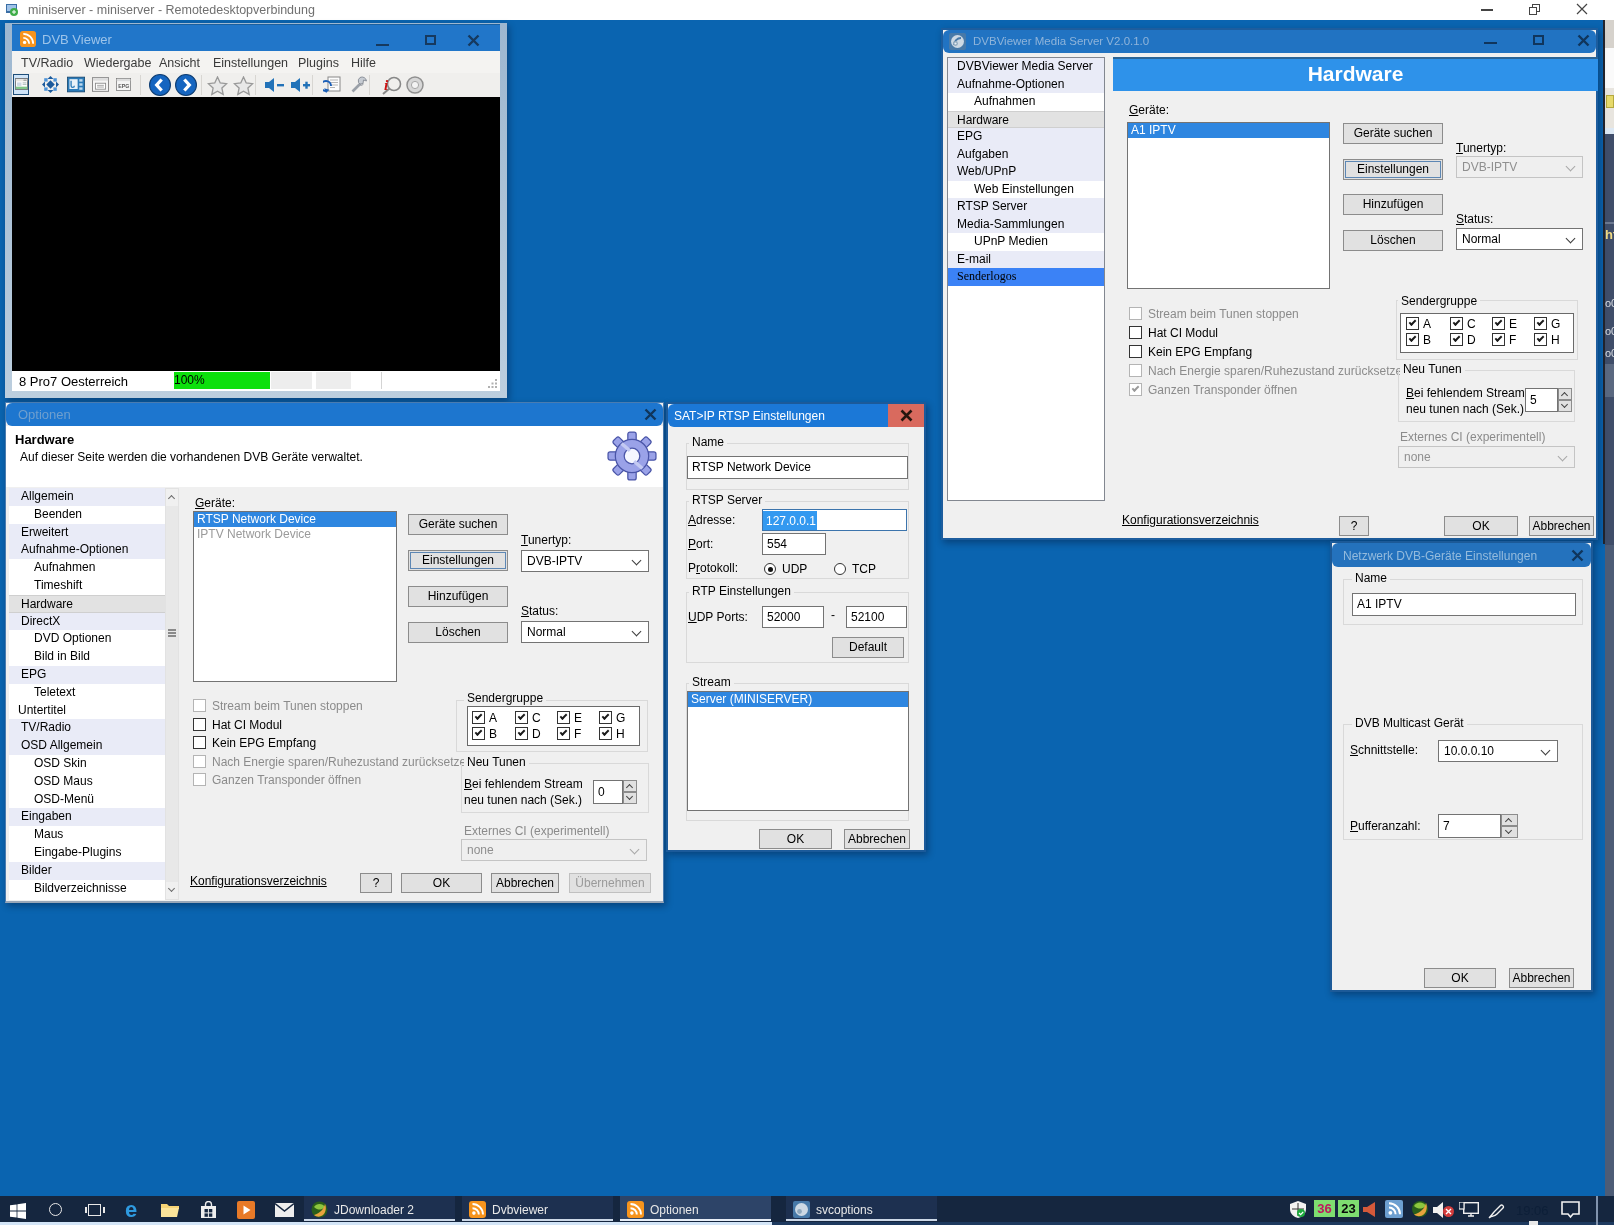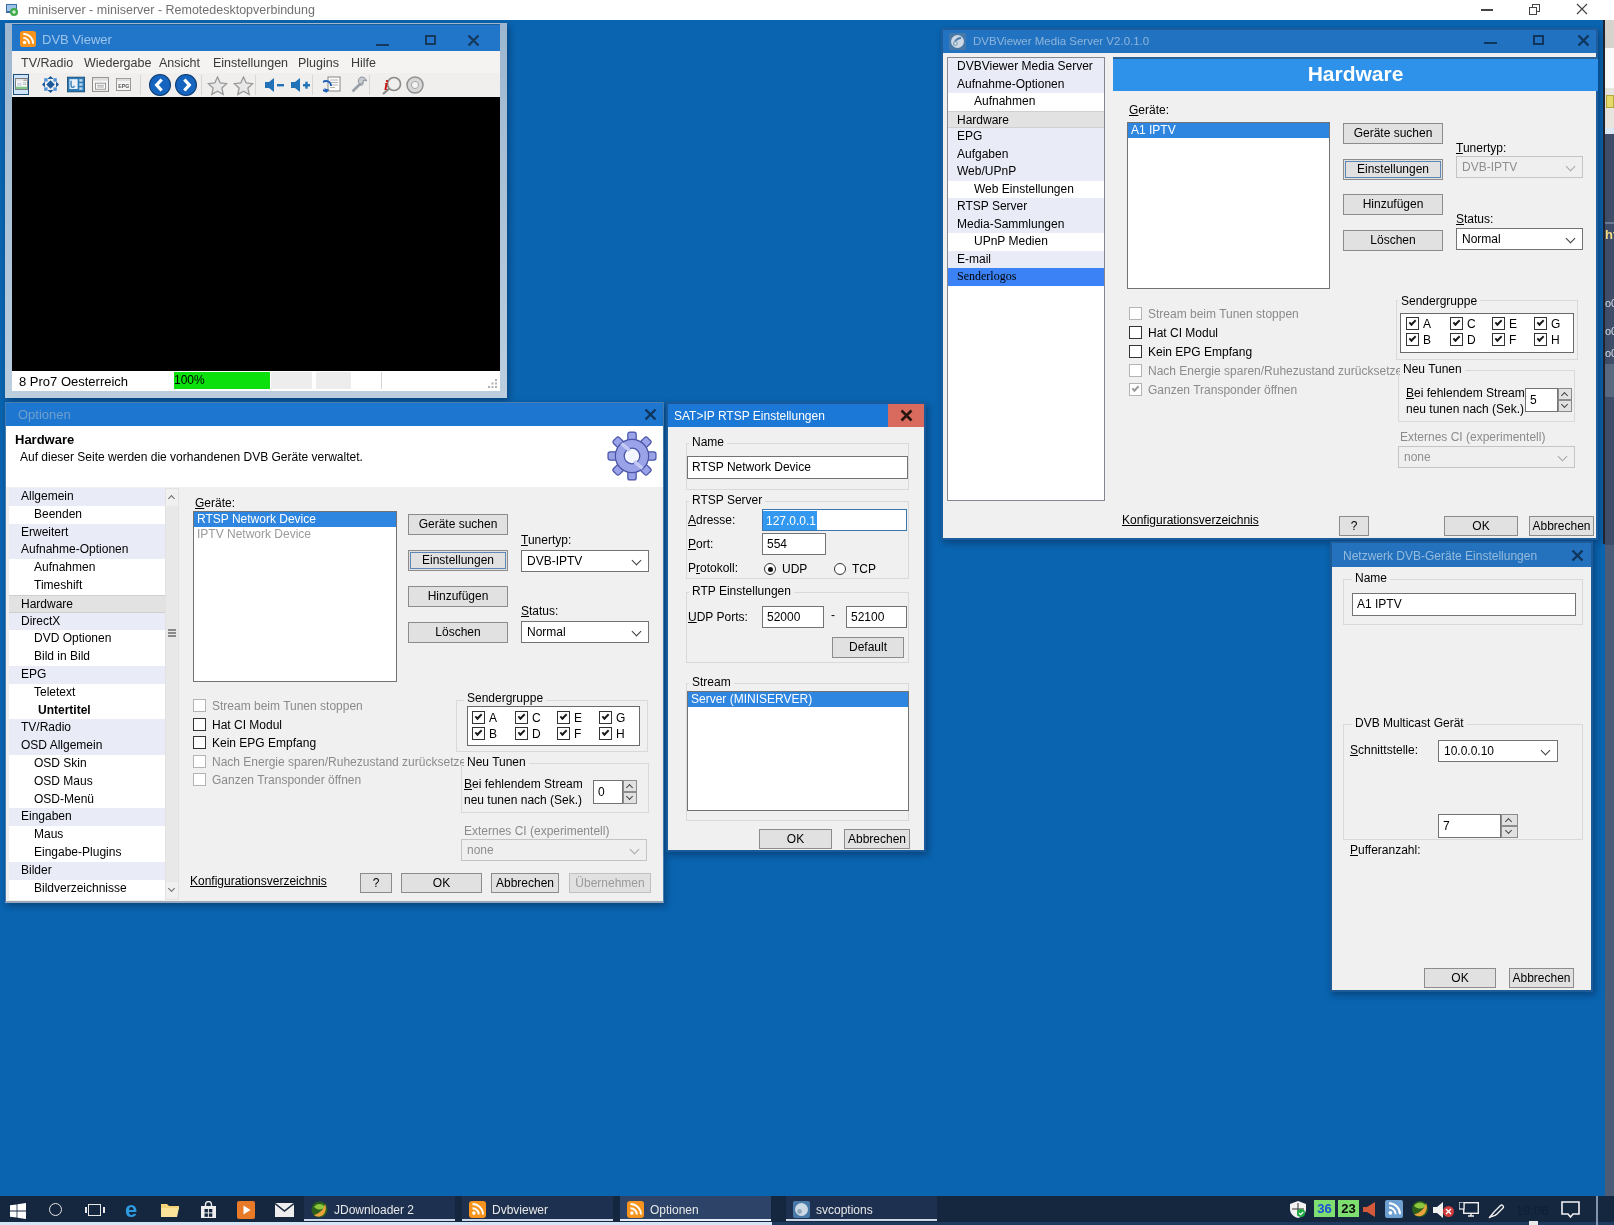--- a/index.html
+++ b/index.html
@@ -6,21 +6,21 @@
 html,body { width:1614px; height:1225px; overflow:hidden; }
 body { font-family:"Liberation Sans", sans-serif; font-size:12px; color:#000; background:#0a64b0; position:relative; }
 .abs { position:absolute; }
 
 
 #rdpbar { position:absolute; left:0; top:0; width:1614px; height:20px; background:#fff; }
 #rdpbar .ttl { position:absolute; left:28px; top:3px; color:#707070; font-size:12.5px; }
 
 
 .win { position:absolute; box-shadow:2px 3px 7px rgba(0,0,20,0.33); }
-.tbar { position:absolute; left:0; top:0; right:0; color:#fff; font-size:13px; }
+.tbar { position:absolute; left:0; top:0; right:0; color:#fff; font-size:13px;border-radius:6px; }
 .btn { position:absolute; background:#e1e1e1; border:1px solid #8c8c8c; font-size:12px; color:#000; text-align:center; }
 .field { position:absolute; background:#fff; border:1px solid #737373; font-size:12px; padding-left:4px; }
 .combo { position:absolute; background:#fff; border:1px solid #737373; font-size:12px; padding-left:5px; }
 .combo .chev { position:absolute; right:8px; top:6px; width:7px; height:7px; border-right:1.6px solid #3c3c3c; border-bottom:1.6px solid #3c3c3c; transform:rotate(45deg); }
 .combo.dis { background:#efefef; border-color:#c4c4c4; color:#8f8f8f; }
 .combo.dis .chev { border-color:#a8a8a8; }
 .group { position:absolute; border:1px solid #d9d9d9; }
 .glabel { position:absolute; background:#f0f0f0; padding:0 3px; font-size:12px; }
 .cb { position:absolute; width:13px; height:13px; background:#fff; border:1px solid #333; }
 .cb.dis { border-color:#b4b4b4; }
@@ -360,21 +360,21 @@
       <div style="height:17.8px;line-height:17.8px;background:#e9ebf7;padding-left:12px;white-space:nowrap;overflow:hidden;">Erweitert</div>
       <div style="height:17.8px;line-height:17.8px;background:#e9ebf7;padding-left:12px;white-space:nowrap;overflow:hidden;">Aufnahme-Optionen</div>
       <div style="height:17.8px;line-height:17.8px;background:#fff;padding-left:25px;white-space:nowrap;overflow:hidden;">Aufnahmen</div>
       <div style="height:17.8px;line-height:17.8px;background:#fff;padding-left:25px;white-space:nowrap;overflow:hidden;">Timeshift</div>
       <div style="height:17.8px;line-height:17.8px;background:#e2e2e2;padding-left:12px;border-top:1px solid #cfcfcf;border-bottom:1px solid #cfcfcf;white-space:nowrap;overflow:hidden;">Hardware</div>
       <div style="height:17.8px;line-height:17.8px;background:#e9ebf7;padding-left:12px;white-space:nowrap;overflow:hidden;">DirectX</div>
       <div style="height:17.8px;line-height:17.8px;background:#fff;padding-left:25px;white-space:nowrap;overflow:hidden;">DVD Optionen</div>
       <div style="height:17.8px;line-height:17.8px;background:#fff;padding-left:25px;white-space:nowrap;overflow:hidden;">Bild in Bild</div>
       <div style="height:17.8px;line-height:17.8px;background:#e9ebf7;padding-left:12px;white-space:nowrap;overflow:hidden;">EPG</div>
       <div style="height:17.8px;line-height:17.8px;background:#fff;padding-left:25px;white-space:nowrap;overflow:hidden;">Teletext</div>
-      <div style="height:17.8px;line-height:17.8px;background:#fff;padding-left:29px;white-space:nowrap;overflow:hidden;font-weight:bold;">Untertitel</div>
+      <div style="height:17.8px;line-height:17.8px;background:#fff;padding-left:9px;white-space:nowrap;overflow:hidden;">Untertitel</div>
       <div style="height:17.8px;line-height:17.8px;background:#e9ebf7;padding-left:12px;white-space:nowrap;overflow:hidden;">TV/Radio</div>
       <div style="height:17.8px;line-height:17.8px;background:#e9ebf7;padding-left:12px;white-space:nowrap;overflow:hidden;">OSD Allgemein</div>
       <div style="height:17.8px;line-height:17.8px;background:#fff;padding-left:25px;white-space:nowrap;overflow:hidden;">OSD Skin</div>
       <div style="height:17.8px;line-height:17.8px;background:#fff;padding-left:25px;white-space:nowrap;overflow:hidden;">OSD Maus</div>
       <div style="height:17.8px;line-height:17.8px;background:#fff;padding-left:25px;white-space:nowrap;overflow:hidden;">OSD-Menü</div>
       <div style="height:17.8px;line-height:17.8px;background:#e9ebf7;padding-left:12px;white-space:nowrap;overflow:hidden;">Eingaben</div>
       <div style="height:17.8px;line-height:17.8px;background:#fff;padding-left:25px;white-space:nowrap;overflow:hidden;">Maus</div>
       <div style="height:17.8px;line-height:17.8px;background:#fff;padding-left:25px;white-space:nowrap;overflow:hidden;">Eingabe-Plugins</div>
       <div style="height:17.8px;line-height:17.8px;background:#e9ebf7;padding-left:12px;white-space:nowrap;overflow:hidden;">Bilder</div>
       <div style="height:17.8px;line-height:17.8px;background:#fff;padding-left:25px;white-space:nowrap;overflow:hidden;">Bildverzeichnisse</div>
@@ -517,21 +517,21 @@
         <path d="M1.5 1.5l10 10M11.5 1.5l-10 10" stroke="#10355c" stroke-width="2.4"></path>
       </svg>
   </div>
   <div class="group" style="left:11px;top:36px;width:240px;height:46px;"></div>
   <span class="glabel" style="left:20px;top:28px;">Name</span>
   <div class="field" style="left:20px;top:50px;width:224px;height:23px;line-height:21px;">A1 IPTV</div>
   <div class="group" style="left:11px;top:181px;width:240px;height:116px;"></div>
   <span class="glabel" style="left:20px;top:173px;">DVB Multicast Gerät</span>
   <span class="abs lbl" style="left:18px;top:200px;"><u>S</u>chnittstelle:</span>
   <div class="combo" style="left:106px;top:197px;width:120px;height:22px;line-height:20px;">10.0.0.10<span class="chev"></span></div>
-  <span class="abs lbl" style="left:18px;top:276px;margin-top:24px;"><u>P</u>ufferanzahl:</span>
+  <span class="abs lbl" style="left:18px;top:276px;"><u>P</u>ufferanzahl:</span>
   <div class="field" style="left:106px;top:271px;width:63px;height:24px;line-height:22px;">7</div>
   <div class="abs" style="left:169px;top:271px;width:17px;height:12px;background:#e1e1e1;border:1px solid #8c8c8c;">
       <span class="chevbtn" style="left:4px;top:4px;transform:rotate(-135deg);"></span>
     </div>
   <div class="abs" style="left:169px;top:283px;width:17px;height:12px;background:#e1e1e1;border:1px solid #8c8c8c;">
       <span class="chevbtn" style="left:4px;top:1px;transform:rotate(45deg);"></span>
     </div>
   <div class="btn" style="left:92px;top:425px;width:72px;height:20px;line-height:18px;">OK</div>
   <div class="btn" style="left:177px;top:425px;width:65px;height:20px;line-height:18px;">Abbrechen</div>
 </div>
@@ -604,21 +604,21 @@
       <circle cx="6.5" cy="10.5" r="2.4" fill="#8fa8bd"></circle>
     </svg>
   <span class="abs lbl" style="left:816px;top:7px;color:#e8e8e8;">svcoptions</span>
 
   <svg class="abs" style="left:1290px;top:5px;" width="16" height="17" viewBox="0 0 16 17">
       <path d="M8 0l8 3v5c0 5-4 8-8 9-4-1-8-4-8-9V3z" fill="#f2f2f2"></path>
       <path d="M8 2v13M2 8h12" stroke="#333" stroke-width="1"></path>
       <circle cx="11" cy="12" r="4" fill="#1daa3e"></circle>
       <path d="M9 12l1.6 1.6L13.2 11" stroke="#fff" stroke-width="1.2" fill="none"></path>
     </svg>
-  <div class="abs" style="left:1314px;top:4px;width:21px;height:17px;background:#7ede70;color:#1d4ed8;font-size:13px;font-weight:bold;text-align:center;line-height:17px;">36</div>
+  <div class="abs" style="left:1314px;top:4px;width:21px;height:17px;background:#7ede70;color:#be185d;font-size:13px;font-weight:bold;text-align:center;line-height:17px;">36</div>
   <div class="abs" style="left:1338px;top:4px;width:21px;height:17px;background:#7ede70;color:#0a0a0a;font-size:13px;font-weight:bold;text-align:center;line-height:17px;">23</div>
   <svg class="abs" style="left:1363px;top:6px;" width="13" height="15" viewBox="0 0 13 15">
       <path d="M0 5h4l8-5v15l-8-5H0z" fill="#d4593a"></path>
     </svg>
   <svg class="abs" style="left:1385px;top:4px;" width="18" height="18" viewBox="0 0 18 18">
       <rect width="18" height="18" rx="2" fill="#6d9fd0"></rect>
       <path d="M4 7.6 A6.6 6.6 0 0 1 10.6 14.2" stroke="#fff" stroke-width="2" fill="none"></path>
       <path d="M4 3.2 A11 11 0 0 1 15 14.2" stroke="#fff" stroke-width="2" fill="none"></path>
       <circle cx="5.4" cy="12.8" r="1.9" fill="#fff"></circle>
     </svg>

